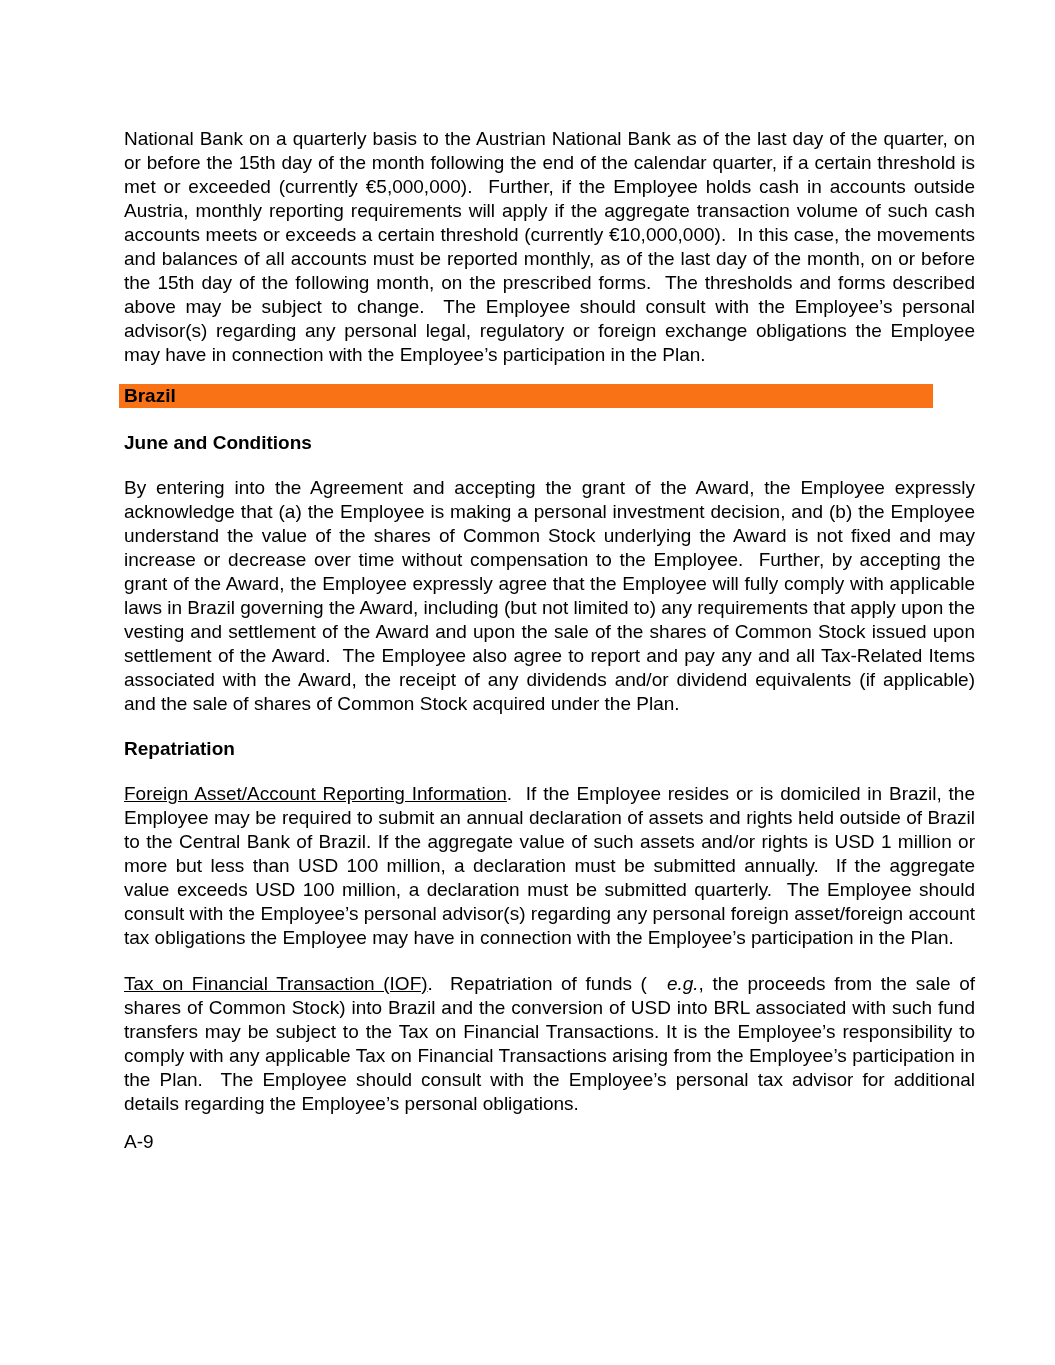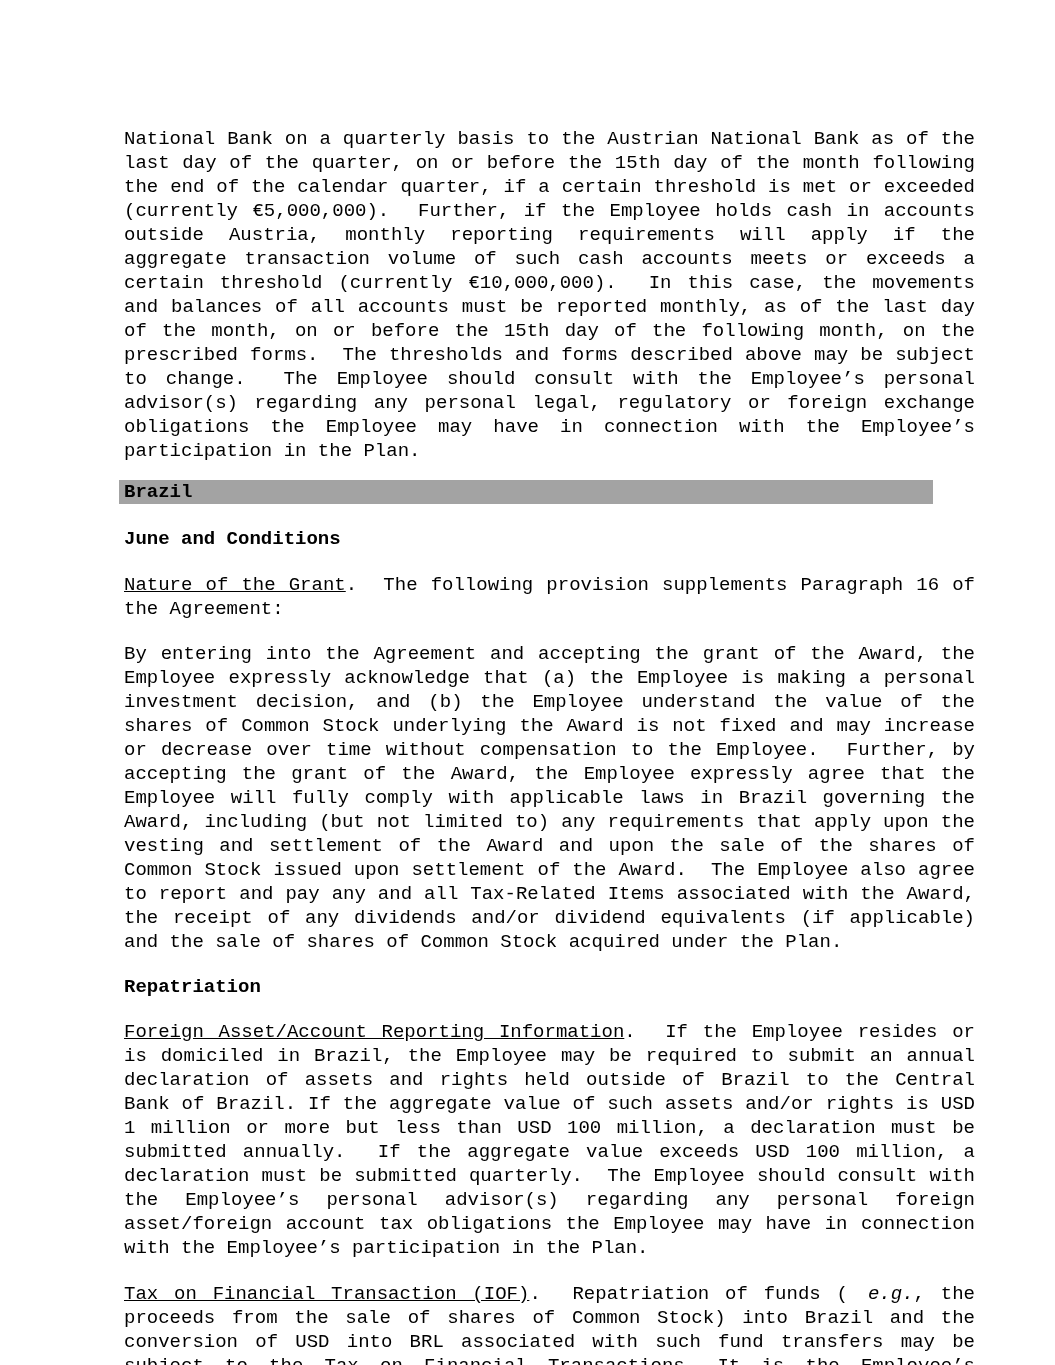--- a/index.html
+++ b/index.html
@@ -6,39 +6,39 @@
     margin: 0;
     padding: 0;
     background: #ffffff;
   }
   .page {
     position: relative;
     width: 1055px;
     height: 1365px;
     background: #ffffff;
     color: #000000;
-    font-family: Liberation Mono, monospace;
+    font-family: Liberation Sans, sans-serif;
     font-size: 19px;
     line-height: 24px;
     box-sizing: border-box;
     padding: 127px 80px 0 124px;
     overflow: hidden;
   }
   .body-par {
     margin: 0;
     text-align: justify;
     white-space: pre-wrap;
   }
   .country-bar {
     margin: 17px 0 18px -5px;
     padding: 0 0 0 5px;
     width: 809px;
     height: 24px;
     line-height: 24px;
-    background: #a3a3a3;
+    background: #f97316;
     font-weight: bold;
   }
   .section-heading {
     margin: 23px 0 0 0;
     font-weight: bold;
   }
   .mt21 { margin-top: 21px; }
   .mt22 { margin-top: 22px; }
   .lead-underline { text-decoration: underline; }
   .em-italic { font-style: italic; margin-left: 20px; }
@@ -56,21 +56,20 @@
 <div class="page">
 
   <p class="body-par">National Bank on a quarterly basis to the Austrian National Bank as of the last day of the quarter, on or before the 15th day of the month following the end of the calendar quarter, if a certain threshold is met or exceeded (currently €5,000,000).  Further, if the Employee holds cash in accounts outside Austria, monthly reporting requirements will apply if the aggregate transaction volume of such cash accounts meets or exceeds a certain threshold (currently €10,000,000).  In this case, the movements and balances of all accounts must be reported monthly, as of the last day of the month, on or before the 15th day of the following month, on the prescribed forms.  The thresholds and forms described above may be subject to change.  The Employee should consult with the Employee’s personal advisor(s) regarding any personal legal, regulatory or foreign exchange obligations the Employee may have in connection with the Employee’s participation in the Plan.</p>
 
   <div class="country-bar">
     <span>Brazil</span>
   </div>
 
   <div class="section-heading">June and Conditions</div>
 
-  <p class="body-par mt22"><span class="lead-underline">Nature of the Grant</span><span>.  The following provision supplements Paragraph 16 of the Agreement:</span></p>
 
   <p class="body-par mt21">By entering into the Agreement and accepting the grant of the Award, the Employee expressly acknowledge that (a) the Employee is making a personal investment decision, and (b) the Employee understand the value of the shares of Common Stock underlying the Award is not fixed and may increase or decrease over time without compensation to the Employee.  Further, by accepting the grant of the Award, the Employee expressly agree that the Employee will fully comply with applicable laws in Brazil governing the Award, including (but not limited to) any requirements that apply upon the vesting and settlement of the Award and upon the sale of the shares of Common Stock issued upon settlement of the Award.  The Employee also agree to report and pay any and all Tax-Related Items associated with the Award, the receipt of any dividends and/or dividend equivalents (if applicable) and the sale of shares of Common Stock acquired under the Plan.</p>
 
   <div class="section-heading mt21">Repatriation</div>
 
   <p class="body-par mt21"><span class="lead-underline">Foreign Asset/Account Reporting Information</span><span>.  If the Employee resides or is domiciled in Brazil, the Employee may be required to submit an annual declaration of assets and rights held outside of Brazil to the Central Bank of Brazil. If the aggregate value of such assets and/or rights is USD 1 million or more but less than USD 100 million, a declaration must be submitted annually.  If the aggregate value exceeds USD 100 million, a declaration must be submitted quarterly.  The Employee should consult with the Employee’s personal advisor(s) regarding any personal foreign asset/foreign account tax obligations the Employee may have in connection with the Employee’s participation in the Plan.</span></p>
 
   <p class="body-par mt22"><span class="lead-underline">Tax on Financial Transaction (IOF)</span><span>.  Repatriation of funds (</span><span class="em-italic">e.g.</span><span>, the proceeds from the sale of shares of Common Stock) into Brazil and the conversion of USD into BRL associated with such fund transfers may be subject to the Tax on Financial Transactions. It is the Employee’s responsibility to comply with any applicable Tax on Financial Transactions arising from the Employee’s participation in the Plan.  The Employee should consult with the Employee’s personal tax advisor for additional details regarding the Employee’s personal obligations.</span></p>
 
   <div class="footer-pagenum">A-9</div>

